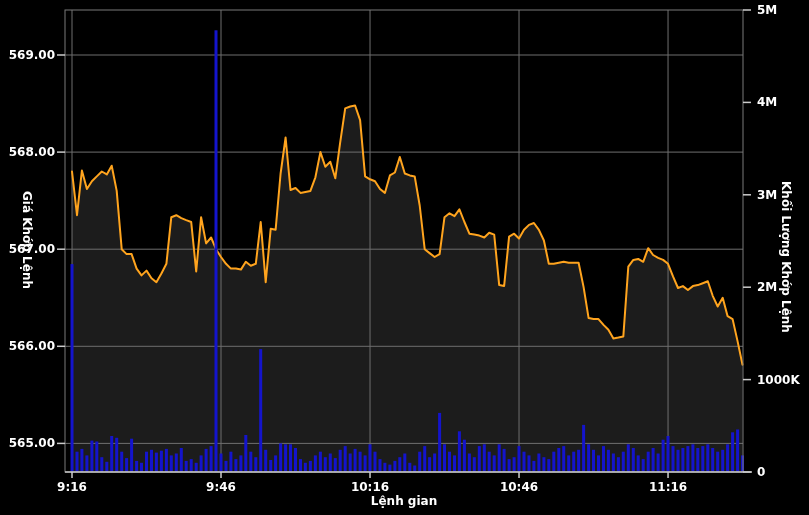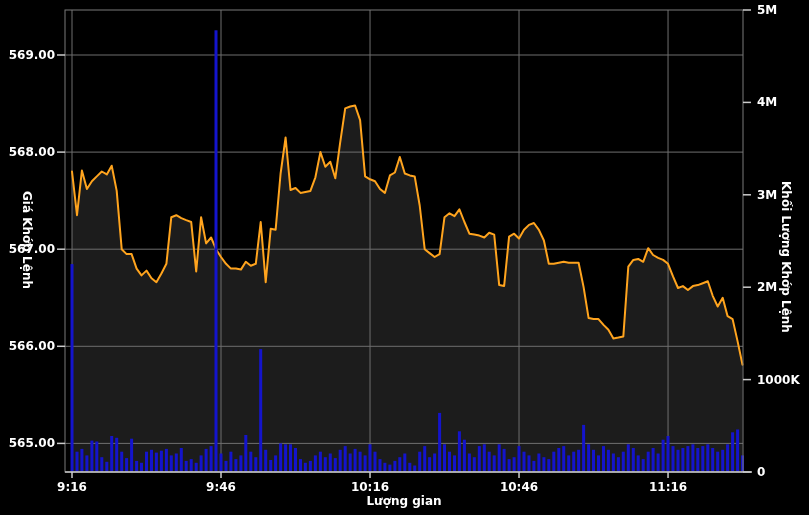--- a/index.html
+++ b/index.html
@@ -208,14 +208,14 @@
       <text x="221.01" y="491" text-anchor="middle">9:46</text>
       <line x1="370.02" x2="370.02" y1="472" y2="478" stroke="#cccccc" stroke-width="1.5"></line>
       <text x="370.02" y="491" text-anchor="middle">10:16</text>
       <line x1="519.03" x2="519.03" y1="472" y2="478" stroke="#cccccc" stroke-width="1.5"></line>
       <text x="519.03" y="491" text-anchor="middle">10:46</text>
       <line x1="668.04" x2="668.04" y1="472" y2="478" stroke="#cccccc" stroke-width="1.5"></line>
       <text x="668.04" y="491" text-anchor="middle">11:16</text>
     </svg>
   <div class="axis-title left">Giá Khớp Lệnh</div>
   <div class="axis-title right">Khối Lượng Khớp Lệnh</div>
-  <div class="axis-title bottom">Lượng gian</div>
+  <div class="axis-title bottom">Lệnh gian</div>
 </div>
 
 </body></html>

